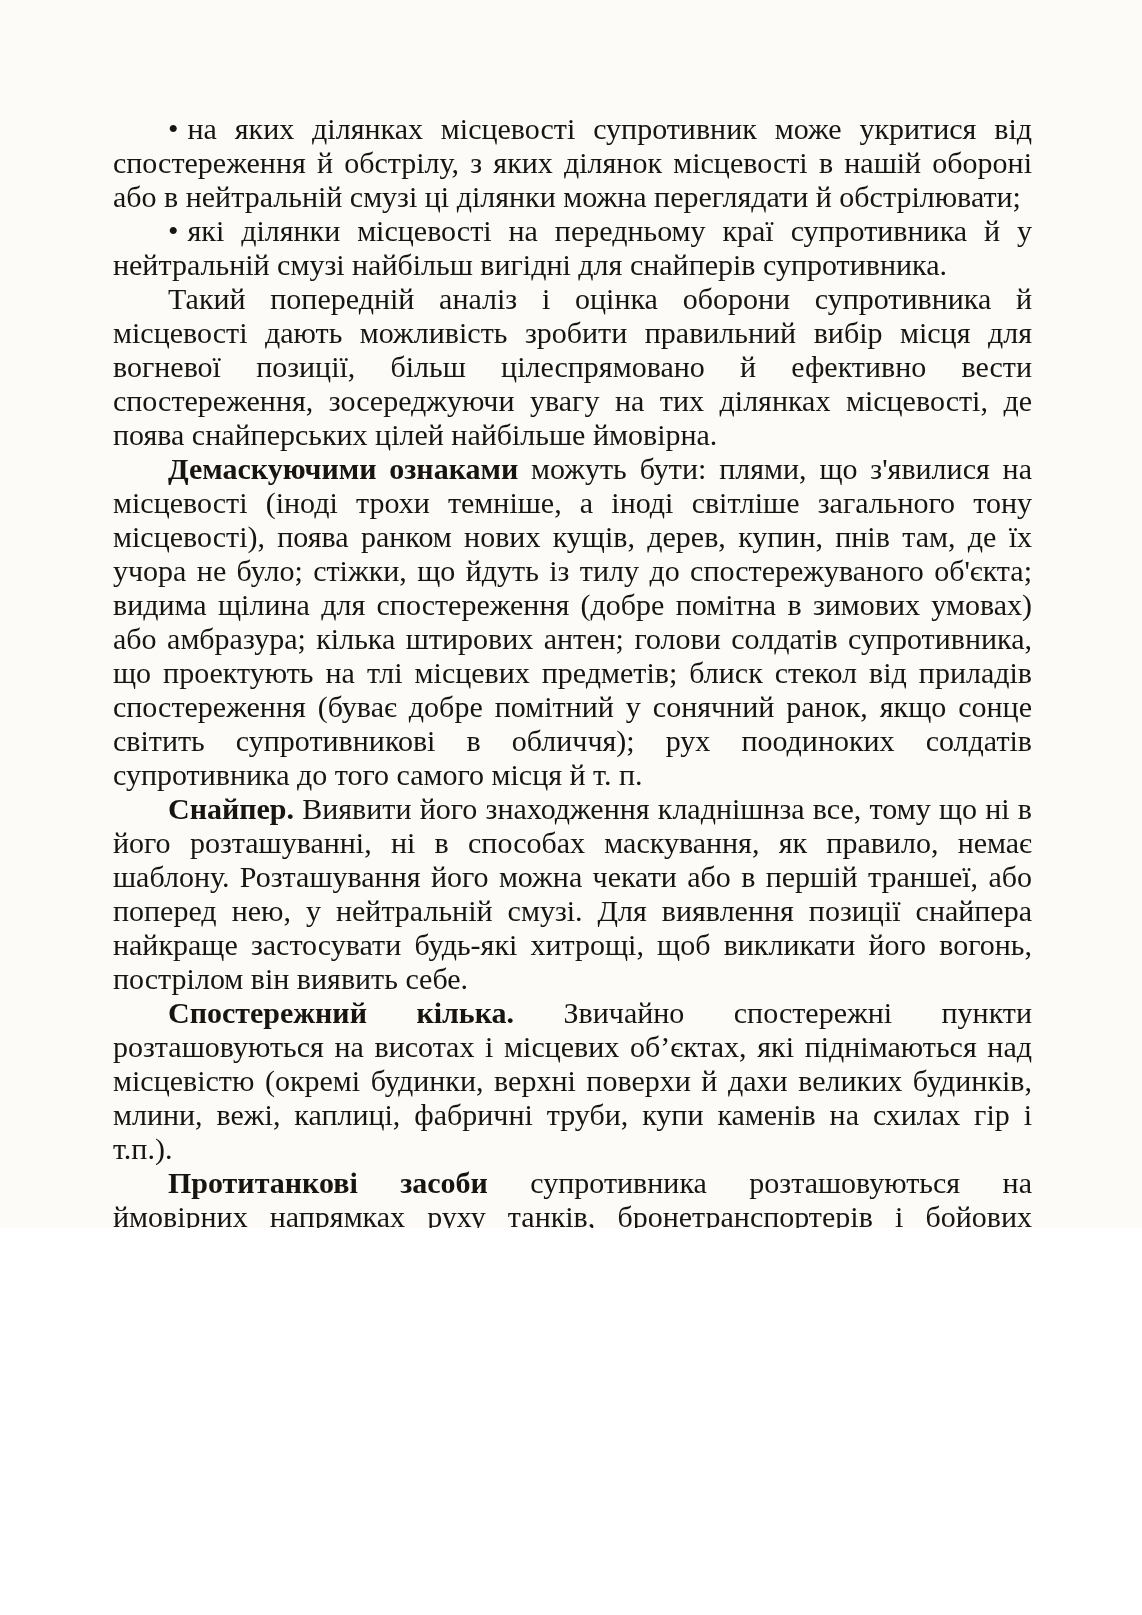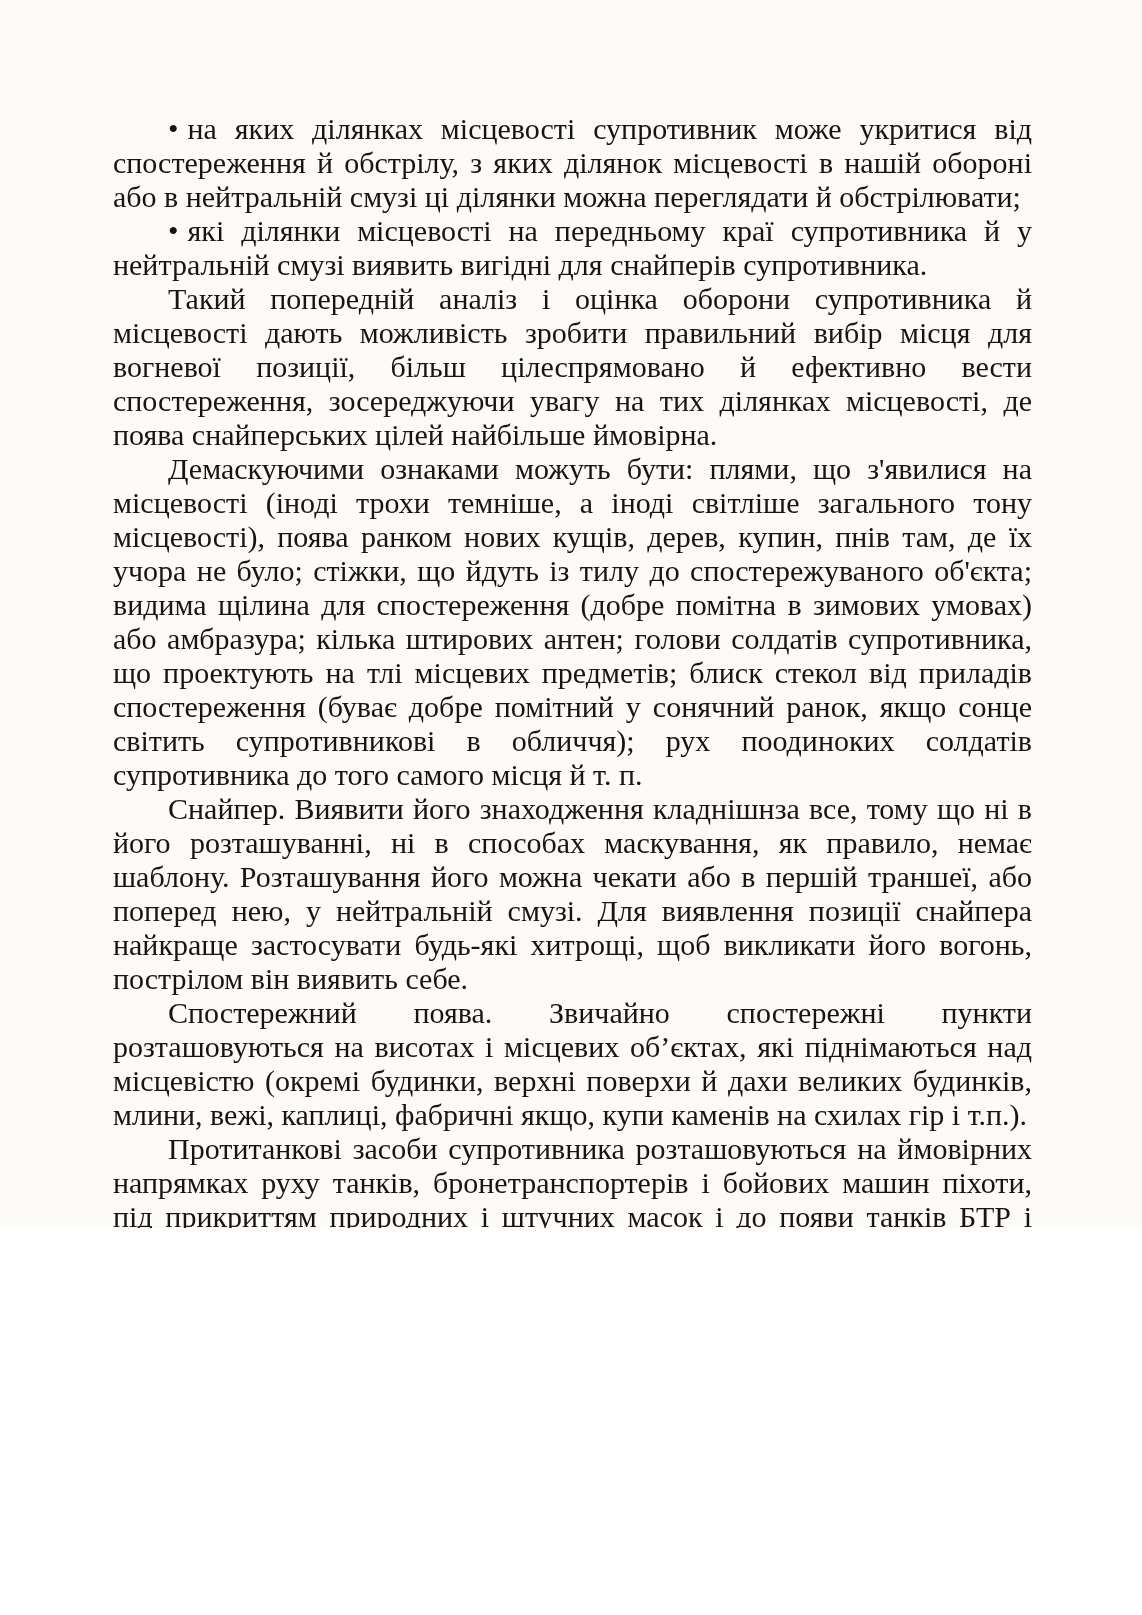--- a/index.html
+++ b/index.html
@@ -25,40 +25,40 @@
     width: 919px;
   }
   .para {
     margin: 0;
     text-indent: 55px;
   }
   .bullet {
     margin-right: 0.30em;
   }
   .lead {
-    font-weight: 400;
+    font-weight: 700;
   }
 </style>
 </head>
 <body>
 
 <div class="page">
   <div class="text-block">
 
     <p class="para"><span class="bullet">•</span><span>на яких ділянках місцевості супротивник може укритися від спостереження й обстрілу, з яких ділянок місцевості в нашій обороні або в нейтральній смузі ці ділянки можна переглядати й обстрілювати;</span></p>
 
-    <p class="para"><span class="bullet">•</span><span>які ділянки місцевості на передньому краї супротивника й у нейтральній смузі виявить вигідні для снайперів супротивника.</span></p>
+    <p class="para"><span class="bullet">•</span><span>які ділянки місцевості на передньому краї супротивника й у нейтральній смузі найбільш вигідні для снайперів супротивника.</span></p>
 
     <p class="para"><span>Такий попередній аналіз і оцінка оборони супротивника й місцевості дають можливість зробити правильний вибір місця для вогневої позиції, більш цілеспрямовано й ефективно вести спостереження, зосереджуючи увагу на тих ділянках місцевості, де поява снайперських цілей найбільше ймовірна.</span></p>
 
     <p class="para"><b class="lead">Демаскуючими ознаками</b><span> можуть бути: плями, що з'явилися на місцевості (іноді трохи темніше, а іноді світліше загального тону місцевості), поява ранком нових кущів, дерев, купин, пнів там, де їх учора не було; стіжки, що йдуть із тилу до спостережуваного об'єкта; видима щілина для спостереження (добре помітна в зимових умовах) або амбразура; кілька штирових антен; голови солдатів супротивника, що проектують на тлі місцевих предметів; блиск стекол від приладів спостереження (буває добре помітний у сонячний ранок, якщо сонце світить супротивникові в обличчя); рух поодиноких солдатів супротивника до того самого місця й т. п.</span></p>
 
     <p class="para"><b class="lead">Снайпер.</b><span> Виявити його знаходження кладнішнза все, тому що ні в його розташуванні, ні в способах маскування, як правило, немає шаблону. Розташування його можна чекати або в першій траншеї, або поперед нею, у нейтральній смузі. Для виявлення позиції снайпера найкраще застосувати будь-які хитрощі, щоб викликати його вогонь, пострілом він виявить себе.</span></p>
 
-    <p class="para"><b class="lead">Спостережний поява.</b><span> Звичайно спостережні пункти розташовуються на висотах і місцевих об’єктах, які піднімаються над місцевістю (окремі будинки, верхні поверхи й дахи великих будинків, млини, вежі, каплиці, фабричні якщо, купи каменів на схилах гір і т.п.).</span></p>
+    <p class="para"><b class="lead">Спостережний кілька.</b><span> Звичайно спостережні пункти розташовуються на висотах і місцевих об’єктах, які піднімаються над місцевістю (окремі будинки, верхні поверхи й дахи великих будинків, млини, вежі, каплиці, фабричні труби, купи каменів на схилах гір і т.п.).</span></p>
 
     <p class="para"><b class="lead">Протитанкові засоби</b><span> супротивника розташовуються на ймовірних напрямках руху танків, бронетранспортерів і бойових машин піхоти, під прикриттям природних і штучних масок і до появи танків БТР і БМП, як правило, себе не виявляють. Ознаками їх наявності є зів'ялі або злегка пожовтілі листи кущів і невеликих дерев на узліссі або чагарнику, невеликі бугри на поверхні землі й плями овальних обрисів.</span></p>
 
 
 
   </div>
 
 </div>
 
 </body></html>

